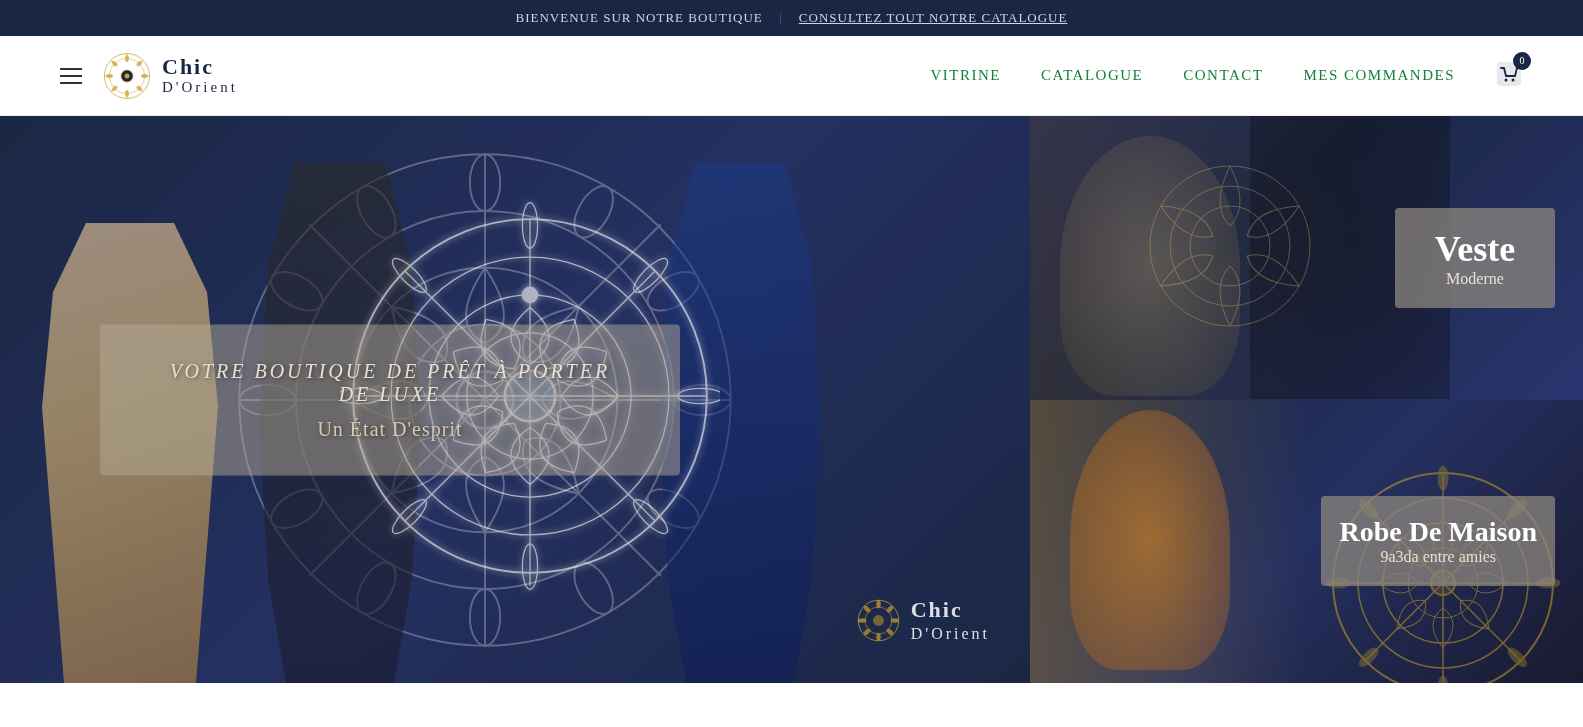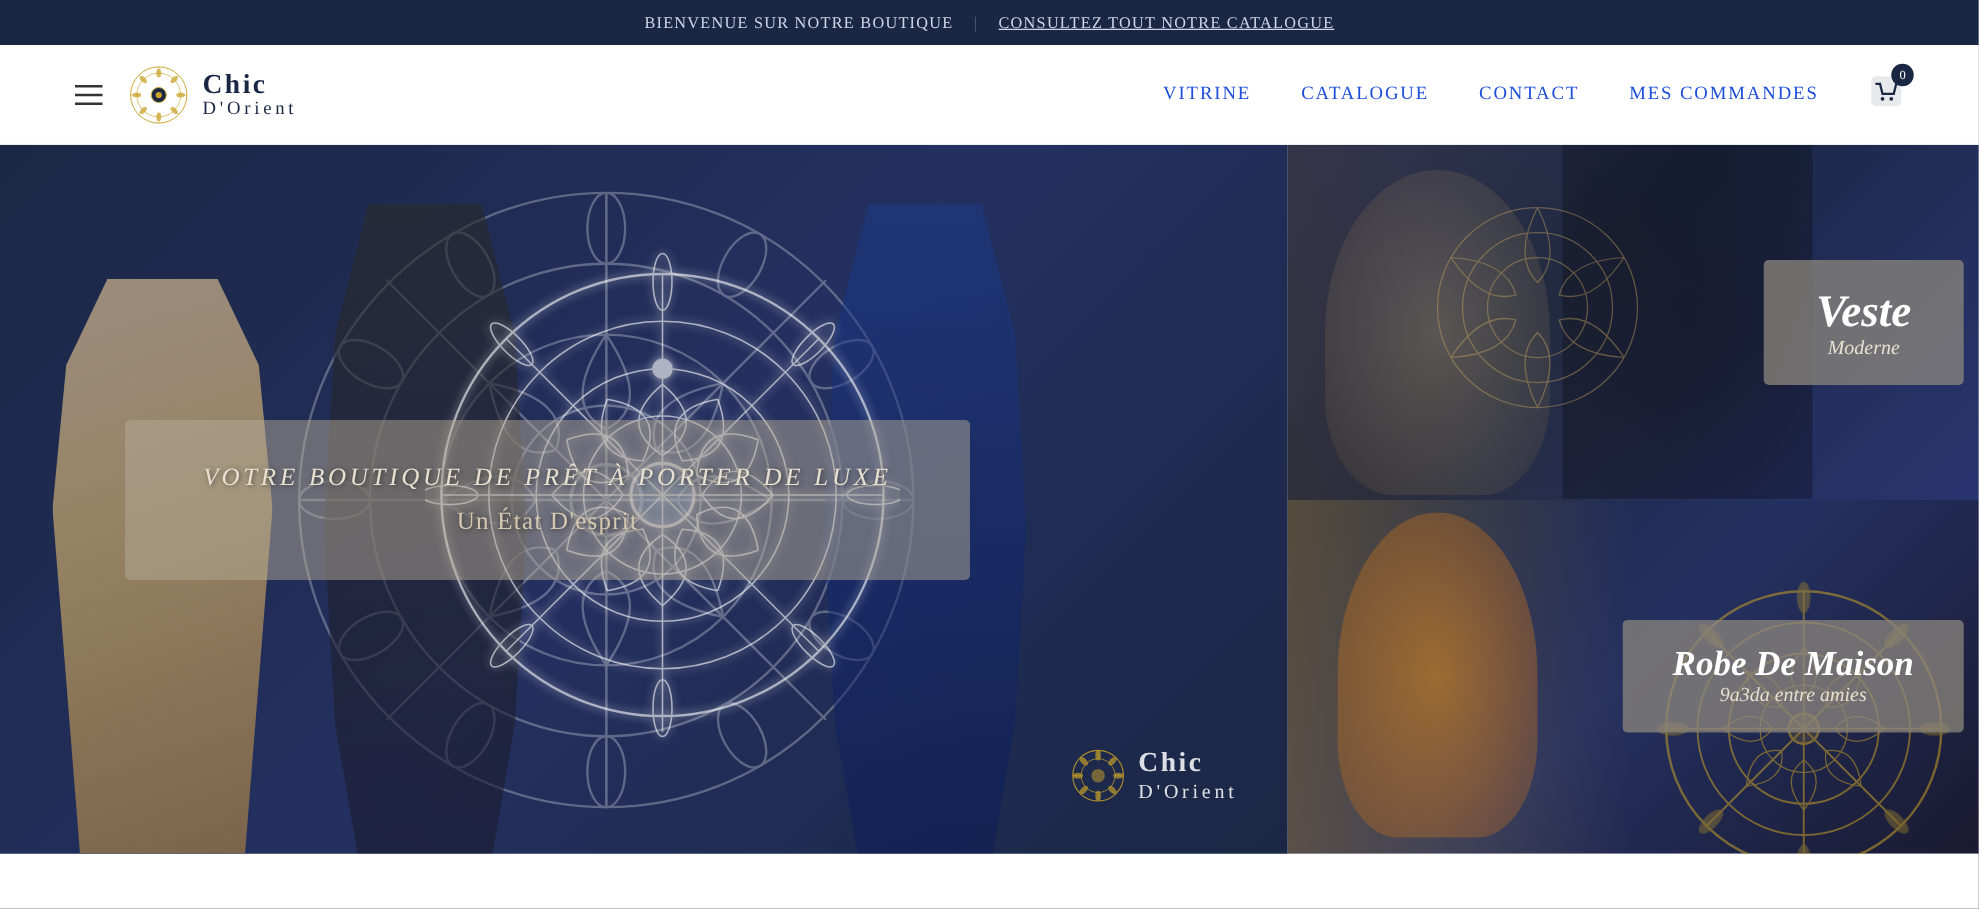--- a/index.html
+++ b/index.html
@@ -79,21 +79,21 @@
     }
 
     
     .nav {
       display: flex;
       align-items: center;
       gap: 40px;
     }
     .nav-item {
       font-size: 15px;
-      color: #1d4ed8;
+      color: #15803d;
       letter-spacing: 1.5px;
       cursor: pointer;
       text-transform: uppercase;
       font-family: 'Georgia', serif;
       font-weight: 500;
     }
 
     .cart-container {
       position: relative;
       cursor: pointer;
@@ -155,21 +155,21 @@
     
     .hero-overlay {
       position: absolute;
       left: 100px;
       top: 50%;
       transform: translateY(-50%);
       background: rgba(180, 170, 150, 0.5);
       padding: 35px 50px;
       border-radius: 4px;
       text-align: center;
-      width: 676px;
+      width: 580px;
     }
     .hero-subtitle {
       font-size: 20px;
       color: #e8e0d0;
       letter-spacing: 3px;
       margin-bottom: 12px;
       font-style: italic;
       text-shadow: 1px 1px 4px rgba(0,0,0,0.5);
     }
     .hero-title {
@@ -209,29 +209,28 @@
 
     .panel {
       flex: 1;
       position: relative;
       overflow: hidden;
       background: #1a2744;
       height: 283px;
     }
     .panel-label {
       position: absolute;
-      right: 12px;
+      right: 28px;
       top: 50%;
       transform: translateY(-50%);
       background: rgba(140,135,125,0.75);
-      padding: 20px 40px;
+      padding: 20px 18px;
       border-radius: 4px;
       text-align: center;
       min-width: 160px;
-      font-style: italic;
     }
     .panel-label-title {
       font-size: 36px;
       font-weight: bold;
       color: white;
       font-family: 'Georgia', serif;
     }
     .panel-label-sub {
       font-size: 16px;
       color: #e8e0d0;

